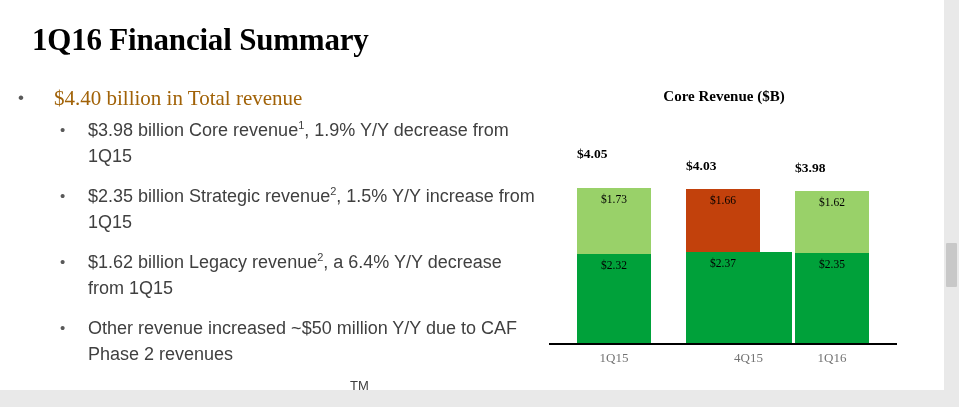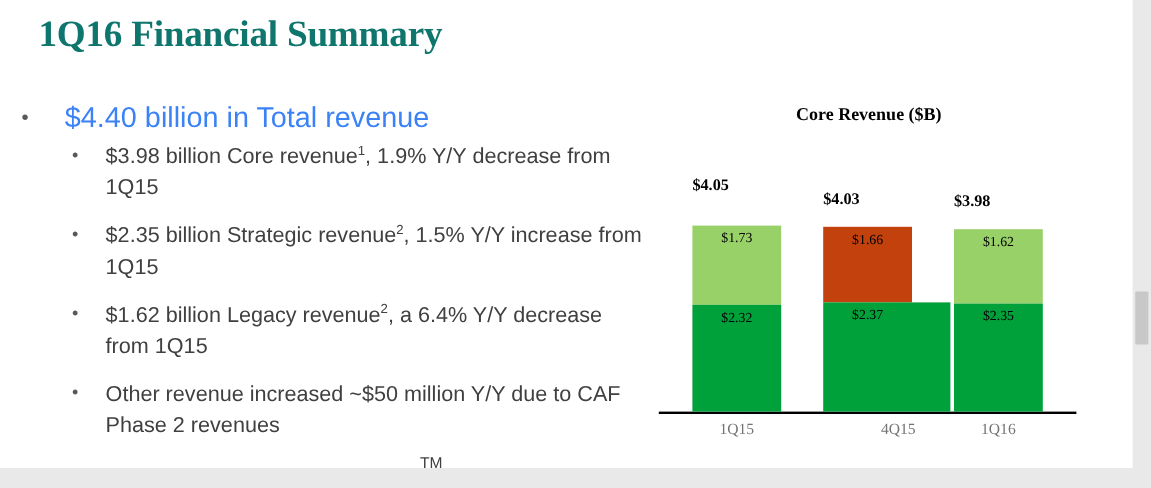--- a/index.html
+++ b/index.html
@@ -28,21 +28,21 @@
   #title{
     position:absolute;left:32px;top:10px;
     font-family:"Liberation Serif", serif;
     font-weight:bold;font-size:31px;color:#3fae2a;
     letter-spacing:-0.2px;
   }
   
   #bullets{position:absolute;left:18px;top:86px;width:520px;}
   .b1{position:relative;padding-left:36px;margin-bottom:6px;}
   .b1 .dot{position:absolute;left:0px;top:0px;color:#595959;font-size:17px;line-height:24px;}
-  .b1 .txt{font-size:24px;color:#3b82f6;line-height:25px;}
+  .b1 .txt{font-size:21px;color:#a16207;line-height:25px;font-family:Liberation Serif, serif;}
   .b2{position:relative;padding-left:70px;margin-bottom:14px;}
   .b2 .dot{position:absolute;left:42px;top:0px;color:#595959;font-size:15px;line-height:25px;}
   .b2 .txt{font-size:18px;color:#404040;line-height:26px;}
   sup{font-size:11px;vertical-align:super;line-height:0;}
   #tmmark{
     position:absolute;left:350px;top:378px;font-size:13px;color:#404040;
   }
   
   #chart{
     position:absolute;left:543px;top:88px;width:360px;height:300px;
@@ -77,21 +77,21 @@
   }
   .lg{display:flex;align-items:center;gap:7px;}
   .sw{width:16px;height:14px;display:inline-block;}
   .lg-label{font-family:"Liberation Serif", serif;font-size:12.5px;color:#000;}
 </style>
 </head>
 <body>
 
 <div id="slide">
 
-  <div id="title" style="color: #0f766e;">1Q16 Financial Summary</div>
+  <div id="title" style="color: #000000; margin-top: 12px;">1Q16 Financial Summary</div>
 
   <div id="bullets">
 
     <div class="b1">
       <span class="dot">•</span>
       <span class="txt">$4.40 billion in Total revenue</span>
     </div>
 
     <div class="b2">
       <span class="dot">•</span>

